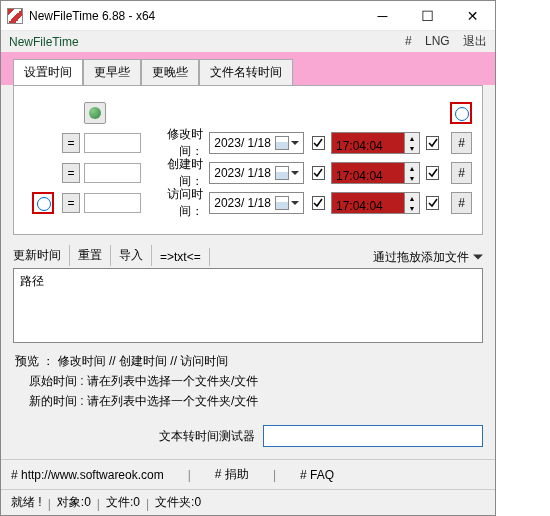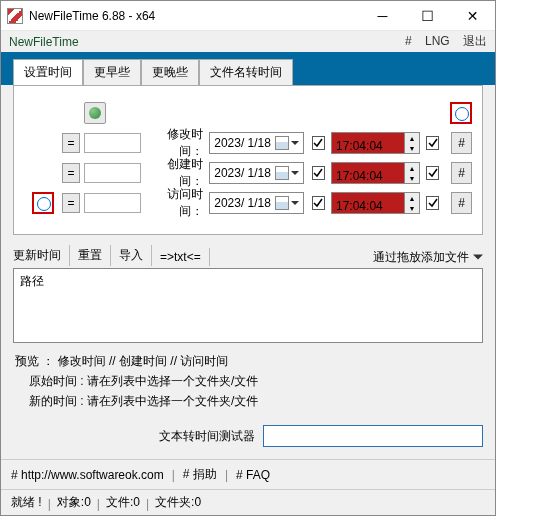--- a/index.html
+++ b/index.html
@@ -5,21 +5,21 @@
 *{box-sizing:border-box;font-family:"Microsoft YaHei","Segoe UI",sans-serif;font-size:12px}
 body{margin:0;background:#fff}
 .window{width:496px;height:516px;border:1px solid #888;background:#f0f0f0;display:flex;flex-direction:column}
 .titlebar{height:30px;background:#fff;display:flex;align-items:center;padding:0 0 0 6px;border-bottom:1px solid #e8e8e8}
 .titlebar .appicon{width:16px;height:16px;margin-right:6px;background:linear-gradient(135deg,#c33 25%,#fff 25%,#fff 50%,#c33 50%,#c33 75%,#fff 75%);border:1px solid #888}
 .titlebar .title{flex:1;color:#000}
 .titlebtn{width:45px;height:30px;display:flex;align-items:center;justify-content:center;font-size:14px;color:#000}
 .menubar{height:22px;display:flex;align-items:center;padding:0 8px;justify-content:space-between;background:#f0f0f0}
 .menubar .left{color:#14532d}
 .menubar .right span{margin-left:10px;color:#333}
-.tabstrip{display:flex;padding:6px 12px 0 12px;background:#0369a1}
+.tabstrip{display:flex;padding:6px 12px 0 12px;background:#f9a8d4}
 .tab{padding:4px 10px;border:1px solid #aaa;border-bottom:none;margin-right:0;background:#f0f0f0;position:relative;top:1px}
 .tab.active{background:#fff;border-bottom:1px solid #fff}
 .tabpanel{margin:0 12px 8px 12px;background:#fff;border:1px solid #aaa;padding:10px 10px 14px 10px;position:relative}
 .row{display:flex;align-items:center;height:26px;margin:4px 0}
 .eqbtn{width:20px;height:20px;border:1px solid #999;background:#e9e9e9;display:flex;align-items:center;justify-content:center;margin-right:4px}
 .slot{width:60px;height:20px;border:1px solid #aaa;background:#fff;margin-right:6px}
 .lbl{width:60px;text-align:right;margin-right:6px}
 .datebox{width:100px;height:22px;border:1px solid #888;background:#fff;display:flex;align-items:center;padding:0 4px;margin-right:2px}
 .datebox .cal{width:14px;height:14px;border:1px solid #888;margin-left:auto;background:linear-gradient(#fff 40%,#cde 40%)}
 .datebox .dd{width:8px;height:8px;margin-left:2px}
@@ -35,21 +35,21 @@
 .globeicon{width:22px;height:22px;border:1px solid #999;background:#e9e9e9;display:flex;align-items:center;justify-content:center;border-radius:2px}
 .globeicon span{width:12px;height:12px;border-radius:50%;background:radial-gradient(circle at 30% 30%,#8c8,#384)}
 .toolbar{display:flex;align-items:flex-end;padding:0 12px;height:24px}
 .toolbar .tb{padding:2px 8px;border-right:1px solid #bbb}
 .toolbar .tb:first-child{padding-left:0}
 .toolbar .drop{margin-left:auto;display:flex;align-items:center}
 .listbox{margin:2px 12px;height:78px;border:1px solid #888;background:#fff;padding:4px 6px}
 .preview{padding:6px 14px;line-height:20px}
 .testerrow{display:flex;align-items:center;justify-content:flex-end;padding:8px 12px 12px 12px}
 .testerrow input{width:220px;height:22px;border:1px solid #2a6fb5;outline:none;padding:0 4px;margin-left:8px;background:#fff}
-.footer{border-top:1px solid #ccc;padding:6px 10px;display:flex;align-items:center;gap:4px}
+.footer{border-top:1px solid #ccc;padding:6px 10px;display:flex;align-items:center;gap:20px}
 .footer .sep{color:#888;margin:0 4px}
 .status{border-top:1px solid #ccc;padding:4px 10px;display:flex;align-items:flex-end}
 .status .sep{color:#888;margin:0 6px}
 .leftcol{width:40px;display:flex;justify-content:center}
 .midpad{width:20px}
 </style>
 </head>
 <body>
 
 <div class="window">

